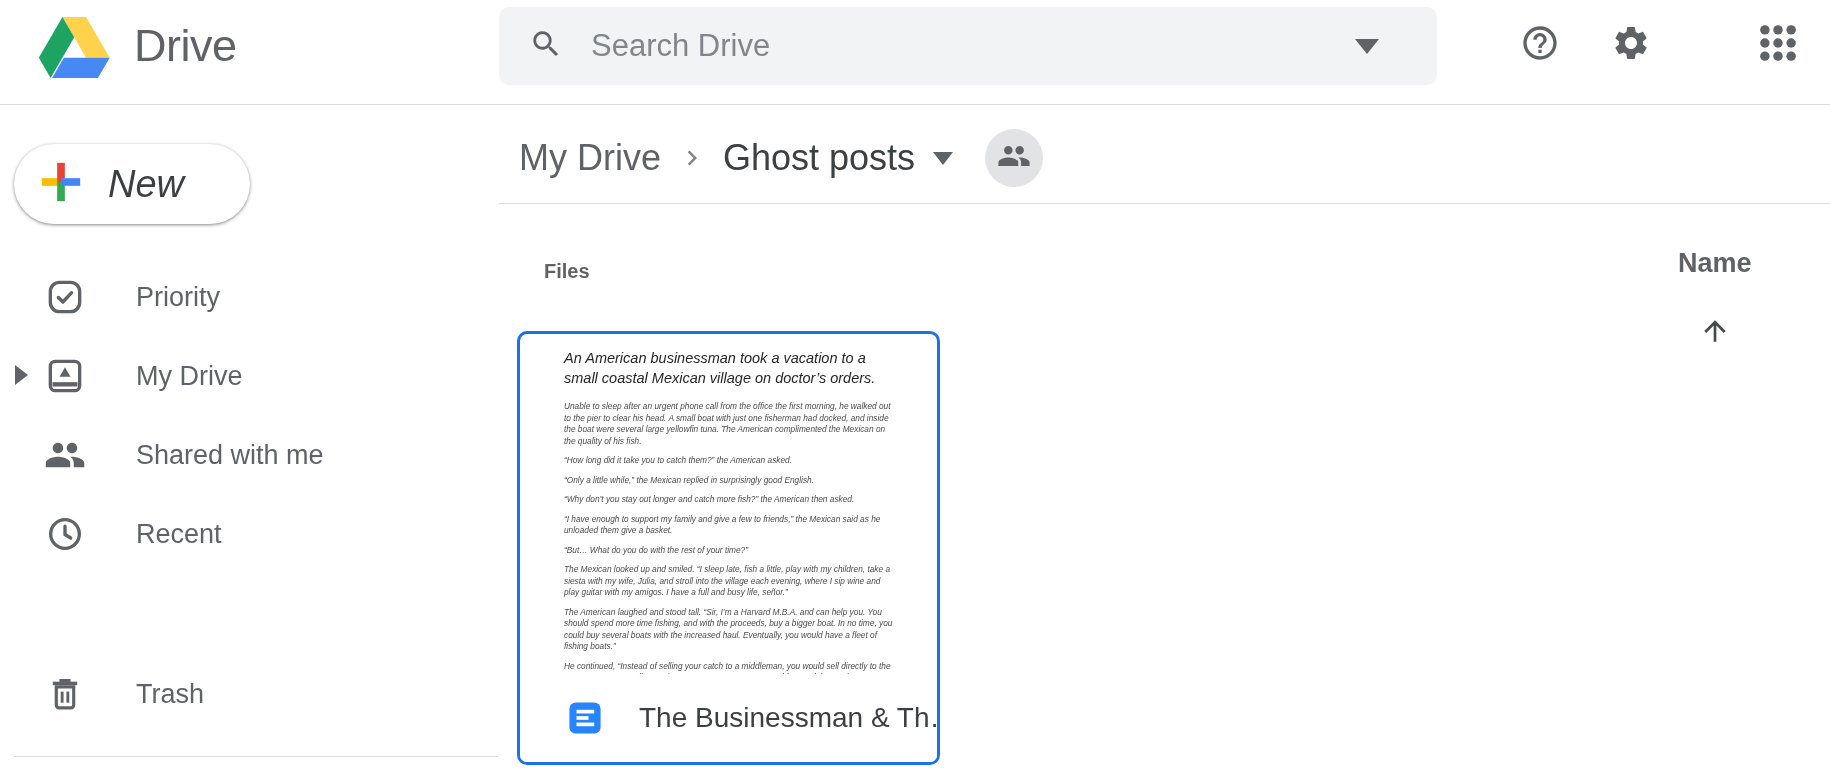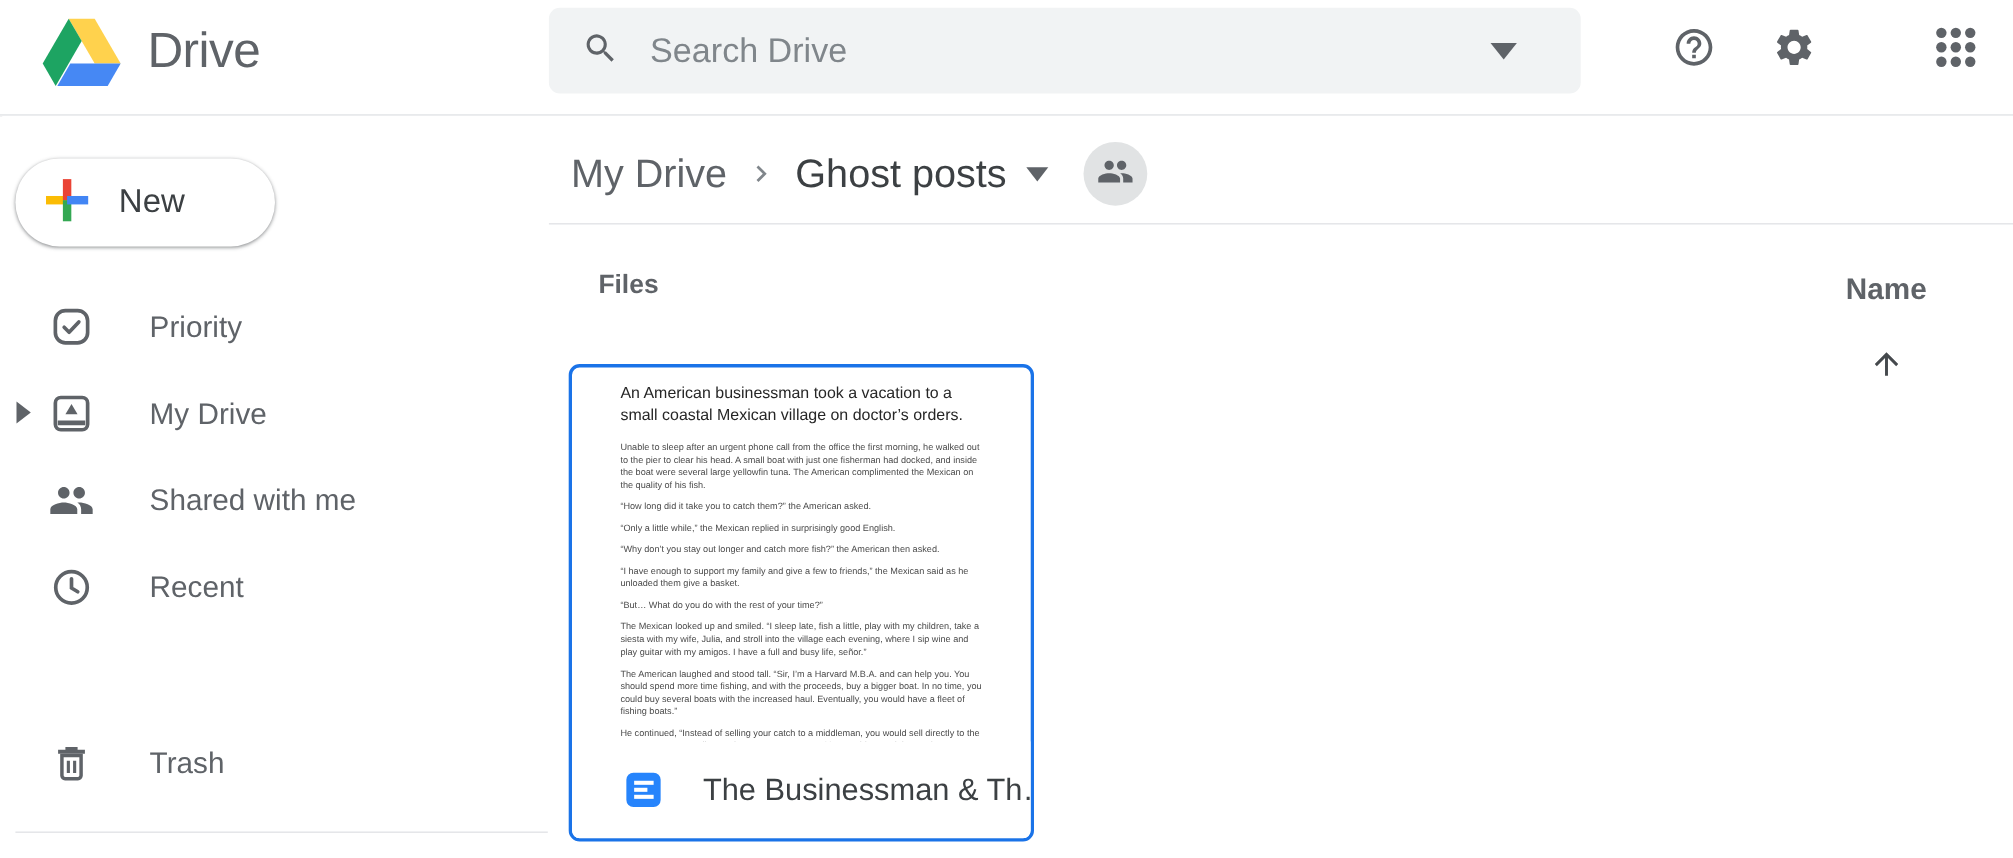--- a/index.html
+++ b/index.html
@@ -17,43 +17,43 @@
   .search-bar input::placeholder { color:#80868b; opacity:1; }
   .search-caret { width:0; height:0; border-left:12px solid transparent; border-right:12px solid transparent; border-top:15px solid #5f6368; margin-right:28px; cursor:pointer; }
 
   .header-action { position:absolute; top:24px; width:42px; height:42px; display:flex; align-items:center; justify-content:center; cursor:pointer; }
   .ha-help { left:1519px; } .ha-gear { left:1610px; } .ha-apps { left:1757px; }
 
   
   .sidebar { position:absolute; left:0; top:106px; width:500px; height:674px; background:#fff; }
   .edge-line { position:absolute; left:0; top:106px; width:2px; height:674px; background:#c9cbcf; }
   .new-btn { position:absolute; left:14px; top:38px; width:236px; height:80px; background:#fff; border-radius:40px; box-shadow:0 1px 3px 1px rgba(60,64,67,.28), 0 1px 2px rgba(60,64,67,.25); display:flex; align-items:center; padding-left:24px; cursor:pointer; }
-  .new-label { font-size:30px; color:#3c4043; margin-left:24px; }
+  .new-label { font-size:38px; color:#3c4043; margin-left:24px;font-style:italic; }
   .nav-item { position:absolute; left:0; width:500px; height:62px; display:flex; align-items:center; cursor:pointer; }
   .nav-icon { position:absolute; left:44px; width:42px; height:42px; display:flex; align-items:center; justify-content:center; }
   .nav-label { position:absolute; left:136px; font-size:27px; color:#5f6368; }
   .expander { position:absolute; left:15px; width:0; height:0; border-top:10px solid transparent; border-bottom:10px solid transparent; border-left:13px solid #5f6368; cursor:pointer; }
   .sidebar-divider { position:absolute; left:14px; top:650px; width:484px; height:1px; background:#dadce0; }
 
   
   .breadcrumb { position:absolute; left:519px; top:126px; height:64px; display:flex; align-items:center; }
   .bc-root { font-size:36px; color:#5f6368; cursor:pointer; }
   .bc-chev { margin:0 16px; display:flex; align-items:center; }
   .bc-current { font-size:36px; color:#3c4043; font-weight:500; cursor:pointer; }
   .bc-caret { width:0; height:0; border-left:10px solid transparent; border-right:10px solid transparent; border-top:13px solid #5f6368; margin-left:18px; cursor:pointer; }
   .shared-badge { width:58px; height:58px; border-radius:50%; background:#e1e3e4; margin-left:32px; display:flex; align-items:center; justify-content:center; cursor:pointer; }
   .content-divider { position:absolute; left:499px; top:203px; width:1331px; height:1px; background:#dadce0; }
 
-  .files-label { position:absolute; left:544px; top:245px; font-size:24px; font-weight:700; color:#5f6368; }
+  .files-label { position:absolute; left:544px; top:260px; font-size:20px; font-weight:700; color:#5f6368; }
   .sort-control { position:absolute; left:1678px; top:248px; display:flex; align-items:center; gap:36px; cursor:pointer;flex-direction:column; }
   .sort-label { font-size:27px; font-weight:700; color:#5f6368; }
 
   
   .file-card { position:absolute; left:517px; top:331px; width:423px; height:434px; background:#fff; border:3px solid #1a73e8; border-radius:10px; overflow:hidden; cursor:pointer; }
-  .doc-preview { position:absolute; left:0; top:0; width:417px; height:352px; overflow:hidden; padding:14px 40px 0 44px; }
+  .doc-preview { position:absolute; left:0; top:0; width:417px; height:352px; overflow:hidden; padding:14px 40px 0 44px;font-style:italic; }
   .doc-heading { font-size:14.5px; line-height:20px; color:#262626; margin-bottom:13px; }
   .doc-preview p { font-size:8.3px; line-height:11.5px; color:#4b4b4b; margin-bottom:8px; }
   .card-title-row { position:absolute; left:0; bottom:0; width:417px; height:88px; background:#fff; display:flex; align-items:center; padding-left:48px; }
   .doc-type-icon { width:34px; height:34px; flex:0 0 auto; }
   .card-title { margin-left:37px; font-size:28px; color:#3c4043; white-space:nowrap; }
 
   .icon-gray { fill:#5f6368; }
 </style>
 </head>
 <body>

